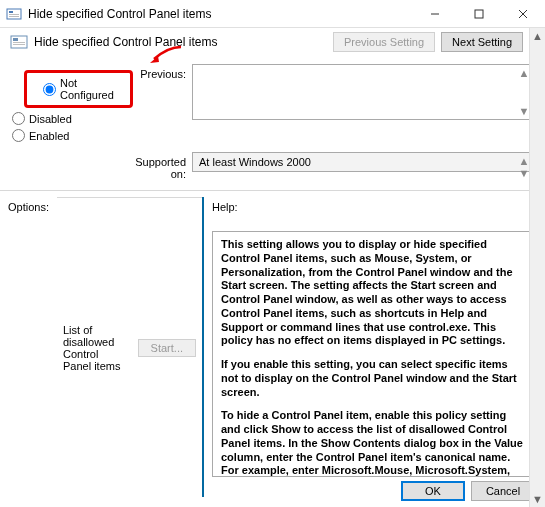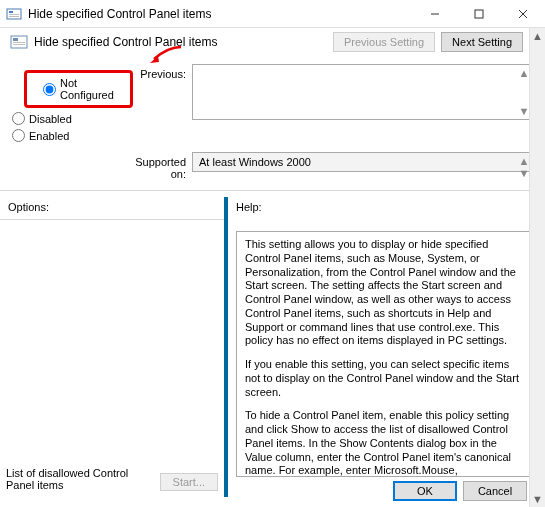--- a/index.html
+++ b/index.html
@@ -20,28 +20,28 @@
   .radio { display:flex; align-items:center; gap:4px; padding:2px 0; }
   .radio input { margin:0; }
   .highlight { border:3px solid #e60000; padding:2px 16px; margin:2px 12px; display:inline-flex; align-items:center; gap:4px; border-radius:4px;}
   .arrow { position:absolute; left:148px; top:45px; width:34px; height:20px; }
   .lblcol { width:70px; text-align:right; padding-right:6px; padding-top:4px; color:#000; }
   .commentbox { flex:1; height:56px; border:1px solid #a9a9a9; background:#fff; position:relative; }
   .scrollhint { position:absolute; right:2px; top:2px; bottom:2px; width:12px; display:flex; flex-direction:column; justify-content:space-between; color:#888; font-size:8px; align-items:center;}
   .supported { flex:1; height:20px; border:1px solid #a9a9a9; background:#f3f3f3; padding:4px 6px; position:relative; display:flex; align-items:center;}
   .divider { border-top:1px solid #d8d8d8; margin:6px 0; }
   .cols { display:flex; height:300px; }
-  .leftpane { width:228px; border-right:4px solid #0369a1; display:flex; flex-direction:column; }
+  .leftpane { width:204px; border-right:2px solid #0369a1; display:flex; }
   .rightpane { flex:1; display:flex; flex-direction:column;gap:12px; }
   .paneheader { padding:4px 8px 6px 8px; }
-  .leftbody { flex:1; border-top:1px solid #d8d8d8; padding:6px; display:flex; gap:8px; align-items:flex-end;}
+  .leftbody { flex:1; border-top:1px solid #d8d8d8; padding:6px; display:flex; gap:8px; align-items:center;}
   .showbtn { border:1px solid #d0d0d0; background:#efefef; color:#9a9a9a; padding:2px 12px; }
   .helpbox { flex:1; margin:0 8px 0 4px; border:1px solid #a9a9a9; background:#fff; padding:6px 8px; overflow:hidden; line-height:1.25; }
   .helpbox p { margin:0 0 10px 0; }
-  .footer { position:absolute; bottom:6px; right:18px; display:flex; gap:6px; }
+  .footer { position:absolute; bottom:6px; right:10px; display:flex; gap:6px; }
   .footer .btn { min-width:64px; }
   .scrollbar-v { position:absolute; right:0; top:0; bottom:0; width:16px; background:#f0f0f0; border-left:1px solid #e0e0e0; display:flex; flex-direction:column; align-items:center; justify-content:space-between; color:#666; font-size:8px; padding:2px 0;}
   .container { position:relative; height:507px; }
 </style>
 </head>
 <body>
 <div class="container">
 
 <div class="titlebar">
   <span class="icon">
@@ -135,21 +135,21 @@
 <div class="cols">
   <div class="leftpane">
     <div class="paneheader">Options:</div>
     <div class="leftbody">
       <span>List of disallowed Control Panel items</span>
       <span class="showbtn">Start...</span>
     </div>
   </div>
   <div class="rightpane">
     <div class="paneheader">Help:</div>
-    <div style="flex:1; position:relative; margin-bottom:20px;">
+    <div style="flex:1; position:relative; margin-bottom:20px;font-weight:bold;">
       <div class="helpbox" style="position:absolute; inset:0 4px 0 4px; overflow-y:hidden;">
         <p>This setting allows you to display or hide specified Control Panel items, such as Mouse, System, or Personalization, from the Control Panel window and the Start screen. The setting affects the Start screen and Control Panel window, as well as other ways to access Control Panel items, such as shortcuts in Help and Support or command lines that use control.exe. This policy has no effect on items displayed in PC settings.</p>
         <p>If you enable this setting, you can select specific items not to display on the Control Panel window and the Start screen.</p>
         <p>To hide a Control Panel item, enable this policy setting and click Show to access the list of disallowed Control Panel items. In the Show Contents dialog box in the Value column, enter the Control Panel item's canonical name. For example, enter Microsoft.Mouse, Microsoft.System, or Microsoft.Personalization.</p>
 
       </div>
     </div>
   </div>
 </div>
 

